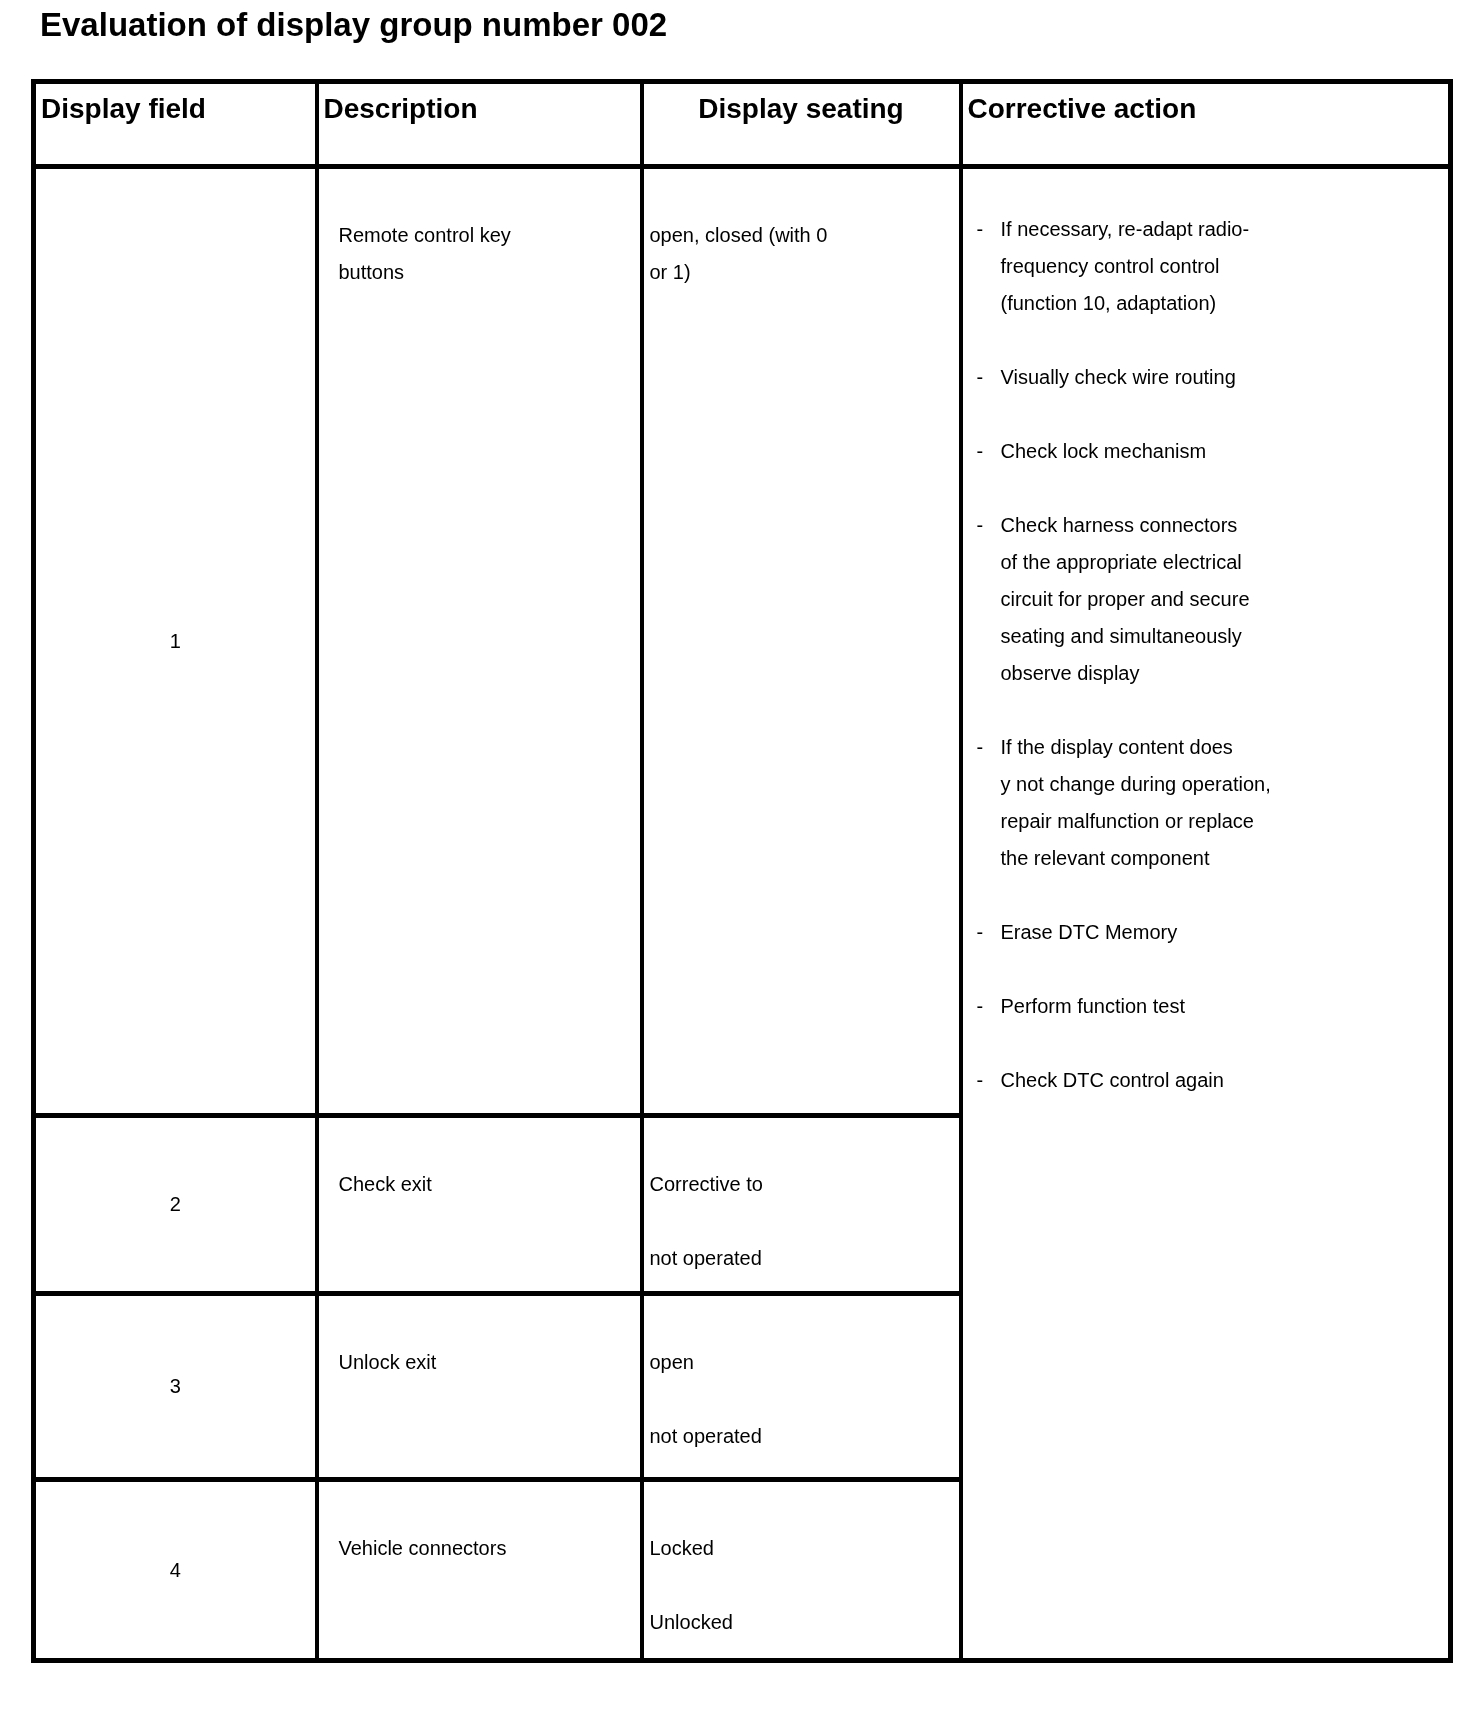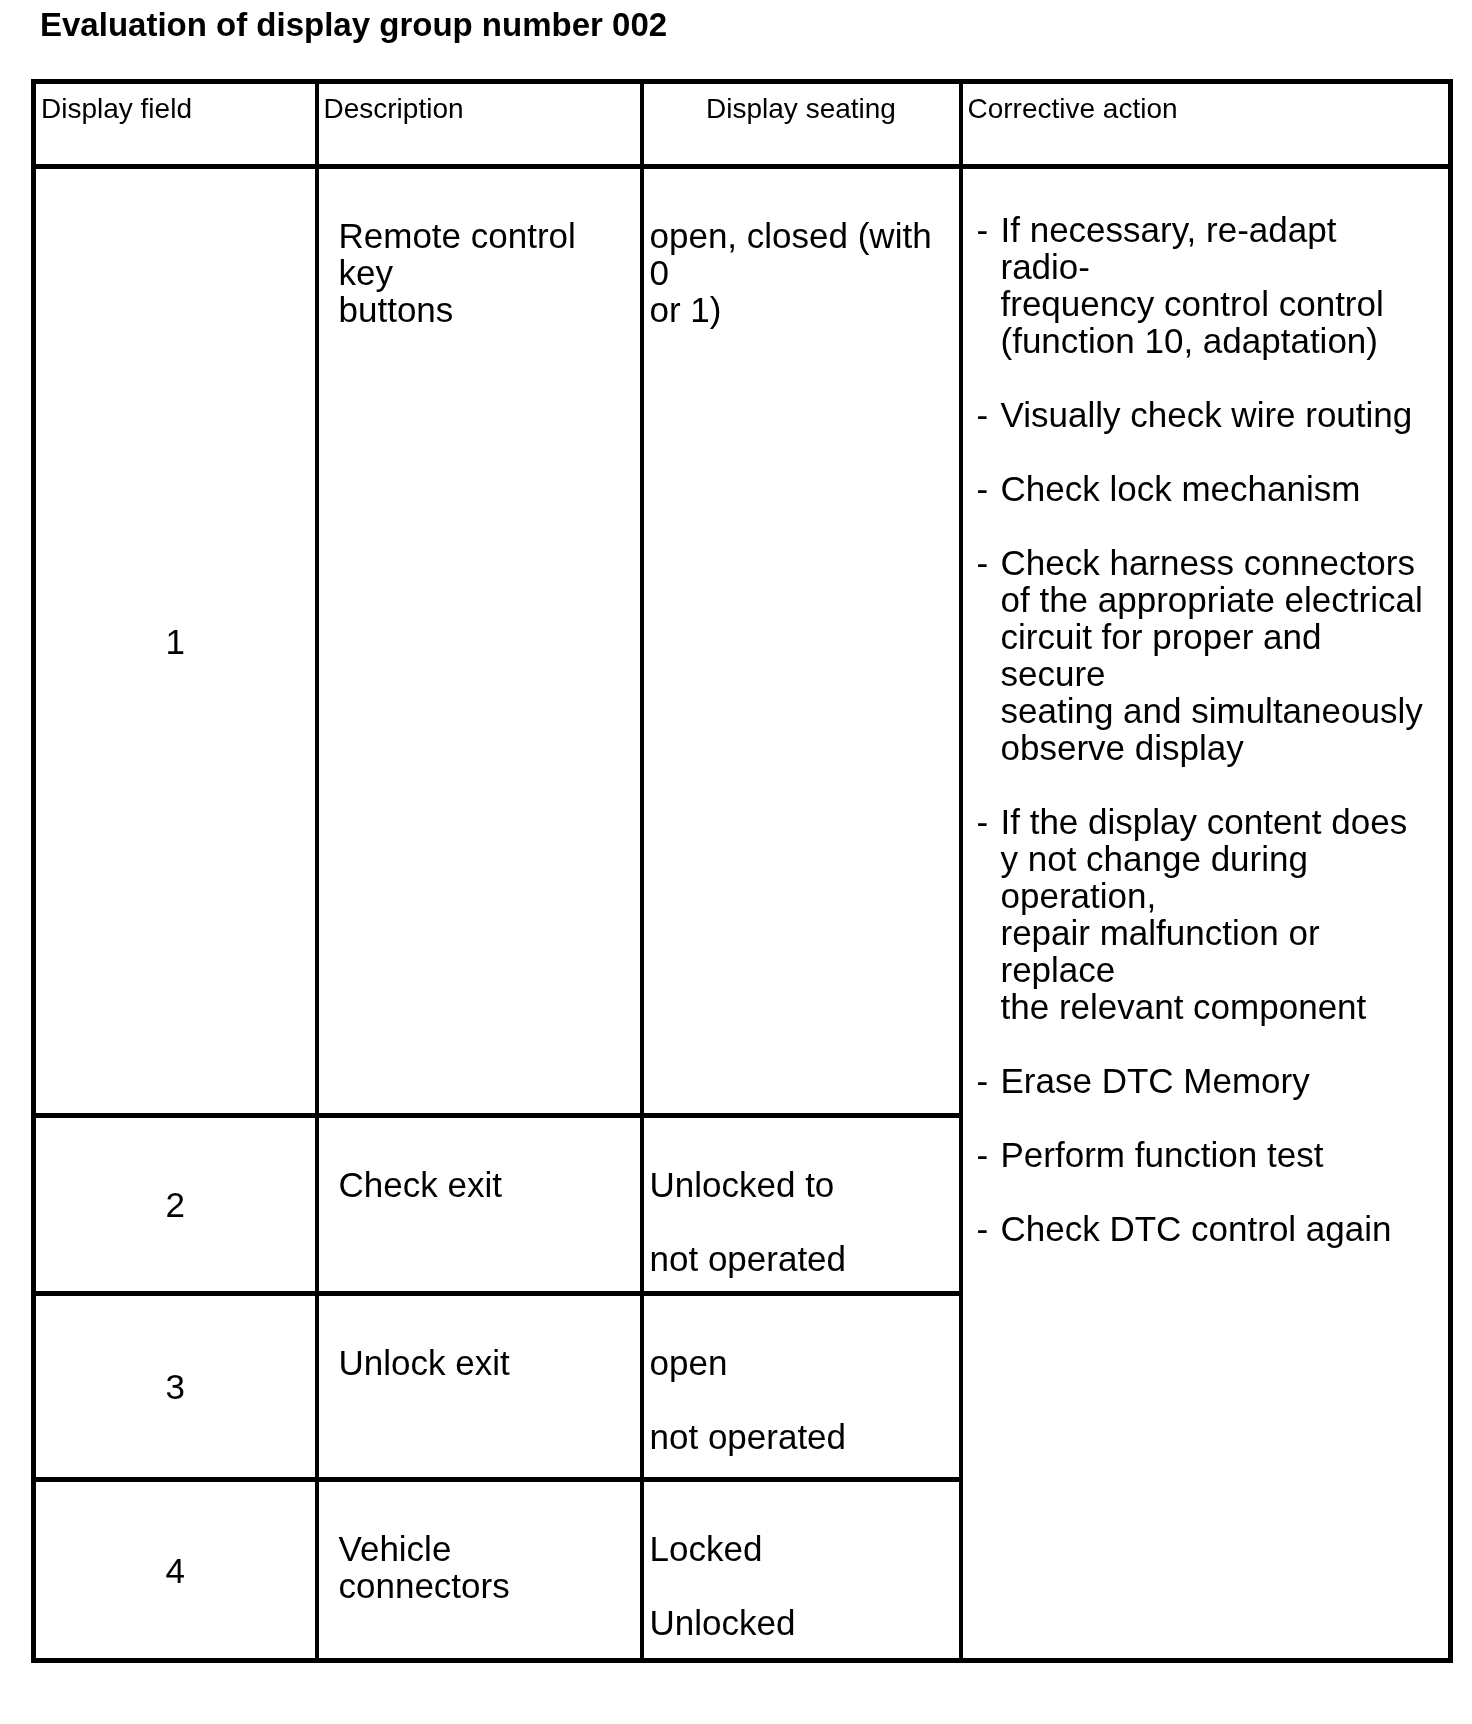--- a/index.html
+++ b/index.html
@@ -38,34 +38,34 @@
   .eval-table td {
     border: 4px solid #000000;
     border-top-width: 5px;
     border-bottom-width: 5px;
     padding: 0;
     vertical-align: top;
     overflow: hidden;
   }
   .eval-table th {
     font-size: 28px;
-    font-weight: normal;
+    font-weight: bold;
     text-align: left;
     padding: 8px 4px 0 5px;
     line-height: 34px;
     height: 72px; 
     margin-left: 32px;
   }
   .eval-table th.center {
     text-align: center;
     padding-left: 0;
     padding-right: 0;
   }
   .eval-table td {
-    font-size: 35px;
+    font-size: 20px;
     line-height: 37px;
   }
   td.field-cell {
     text-align: center;
     vertical-align: middle;
   }
   td.desc-cell {
     padding: 48px 10px 0 20px;
   }
   td.content-cell {
@@ -163,21 +163,21 @@
         </div>
         <div class="ca-item">
           <span class="ca-dash">-</span>
           <span class="ca-text">Check DTC control again</span>
         </div>
       </td>
     </tr>
     <tr class="body-row-2">
       <td class="field-cell">2</td>
       <td class="desc-cell pre">Check exit</td>
-      <td class="content-cell pre">Unlocked to
+      <td class="content-cell pre">Corrective to
 
 not operated</td>
     </tr>
     <tr class="body-row-3">
       <td class="field-cell">3</td>
       <td class="desc-cell pre">Unlock exit</td>
       <td class="content-cell pre">open
 
 not operated</td>
     </tr>

